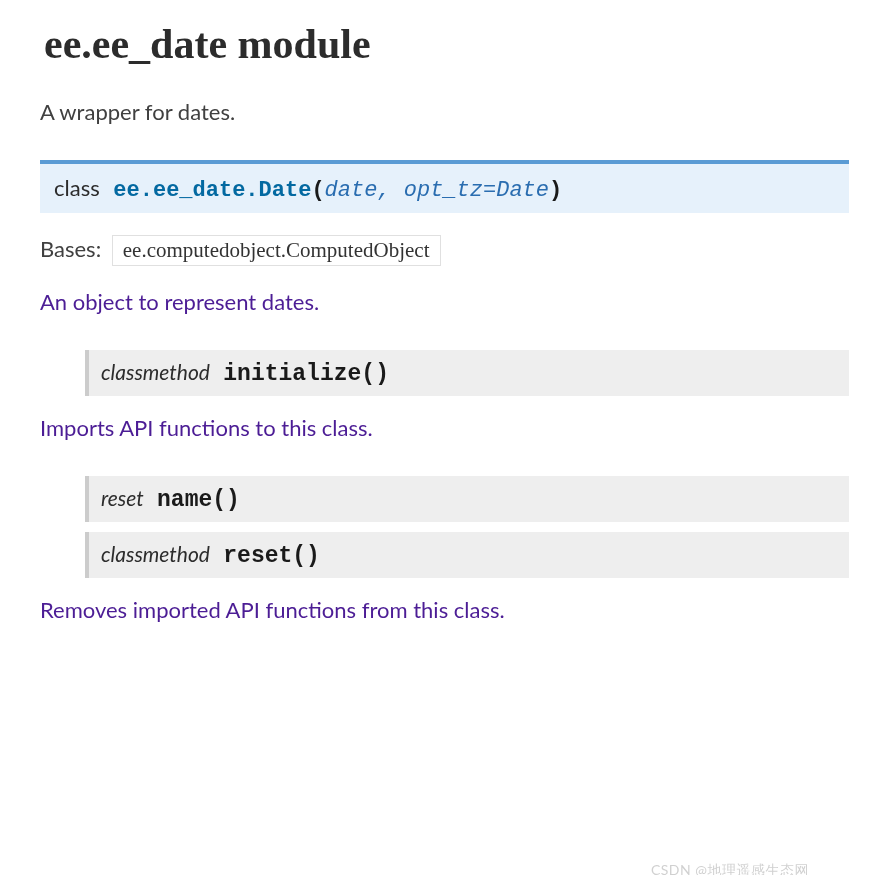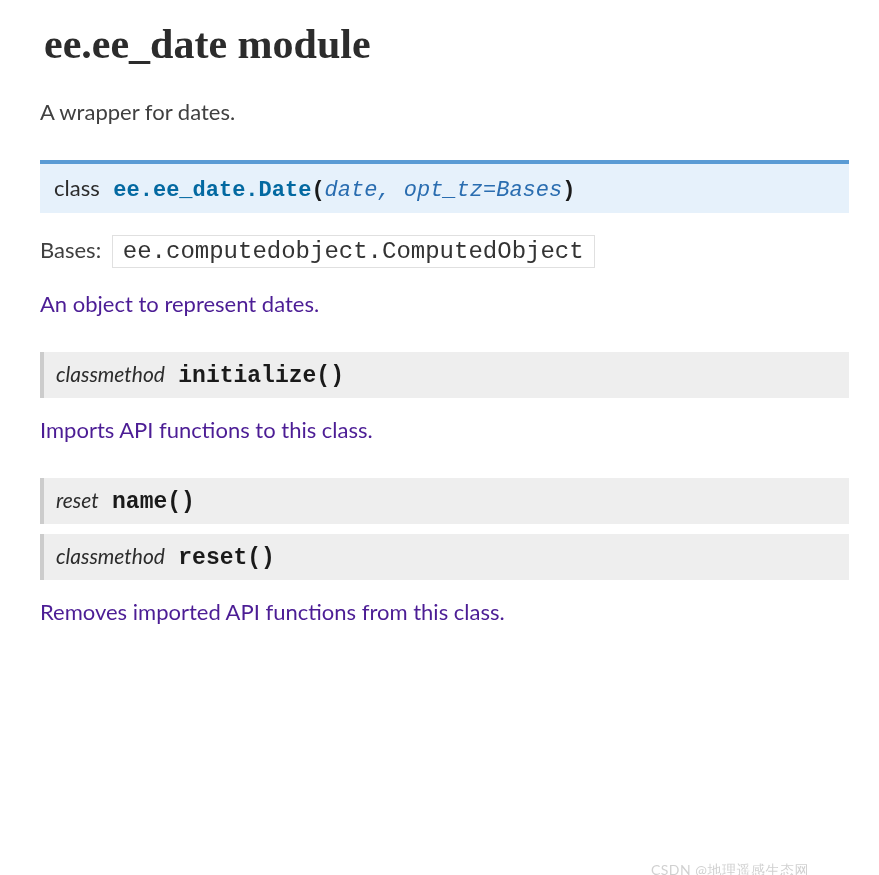--- a/index.html
+++ b/index.html
@@ -13,21 +13,21 @@
     font-size: 18px;
   }
   h1 {
     font-family: "Roboto Slab", Georgia, "Times New Roman", serif;
     font-weight: 700;
     color: #2c2c2c;
     font-size: 42px;
     margin: 20px 0 30px 4px;
   }
   .indent-1 { margin-left: 0; }
-  .indent-2 { }
+  .indent-2 { margin-left: 45px; }
   .indent-3 { margin-left: 90px; }
   .desc {
     font-size: 22px;
     color: #404040;
     margin: 20px 0 35px 0;
   }
   .method-desc {
     font-size: 22px;
     color: #4c1d95;
     margin: 18px 0 35px 0;
@@ -56,22 +56,22 @@
   }
   .bases-label {
     font-size: 22px;
     color: #404040;
   }
   .bases-code {
     display: inline-block;
     border: 1px solid #e0e0e0;
     background: #ffffff;
     padding: 2px 10px;
-    font-family: Liberation Mono, monospace;
-    font-size: 24px;
+    font-family: Liberation Serif, serif;
+    font-size: 21px;
     color: #333;
     margin-left: 6px;
   }
   .bases-row { margin: 22px 0 22px 0; }
   .method-sig {
     background: #eeeeee;
     border-left: 4px solid #cccccc;
     padding: 9px 12px;
     font-size: 21px;
     margin-top: 10px;
@@ -102,21 +102,21 @@
 </head>
 <body>
 <div class="container">
 
 <h1>ee.ee_date module</h1>
 
 <div class="desc indent-1">A wrapper for dates.</div>
 
 <div class="class-sig indent-1">
   <span class="em-keyword">class</span>
-  <span class="class-name">ee.ee_date.Date</span><span class="paren">(</span><span class="param">date, opt_tz=Bases</span><span class="paren">)</span>
+  <span class="class-name">ee.ee_date.Date</span><span class="paren">(</span><span class="param">date, opt_tz=Date</span><span class="paren">)</span>
 </div>
 
 <div class="bases-row indent-2">
   <span class="bases-label">Bases:</span>
   <span class="bases-code">ee.computedobject.ComputedObject</span>
 </div>
 
 <div class="method-desc indent-2">An object to represent dates.</div>
 
 <div class="method-sig indent-2">

